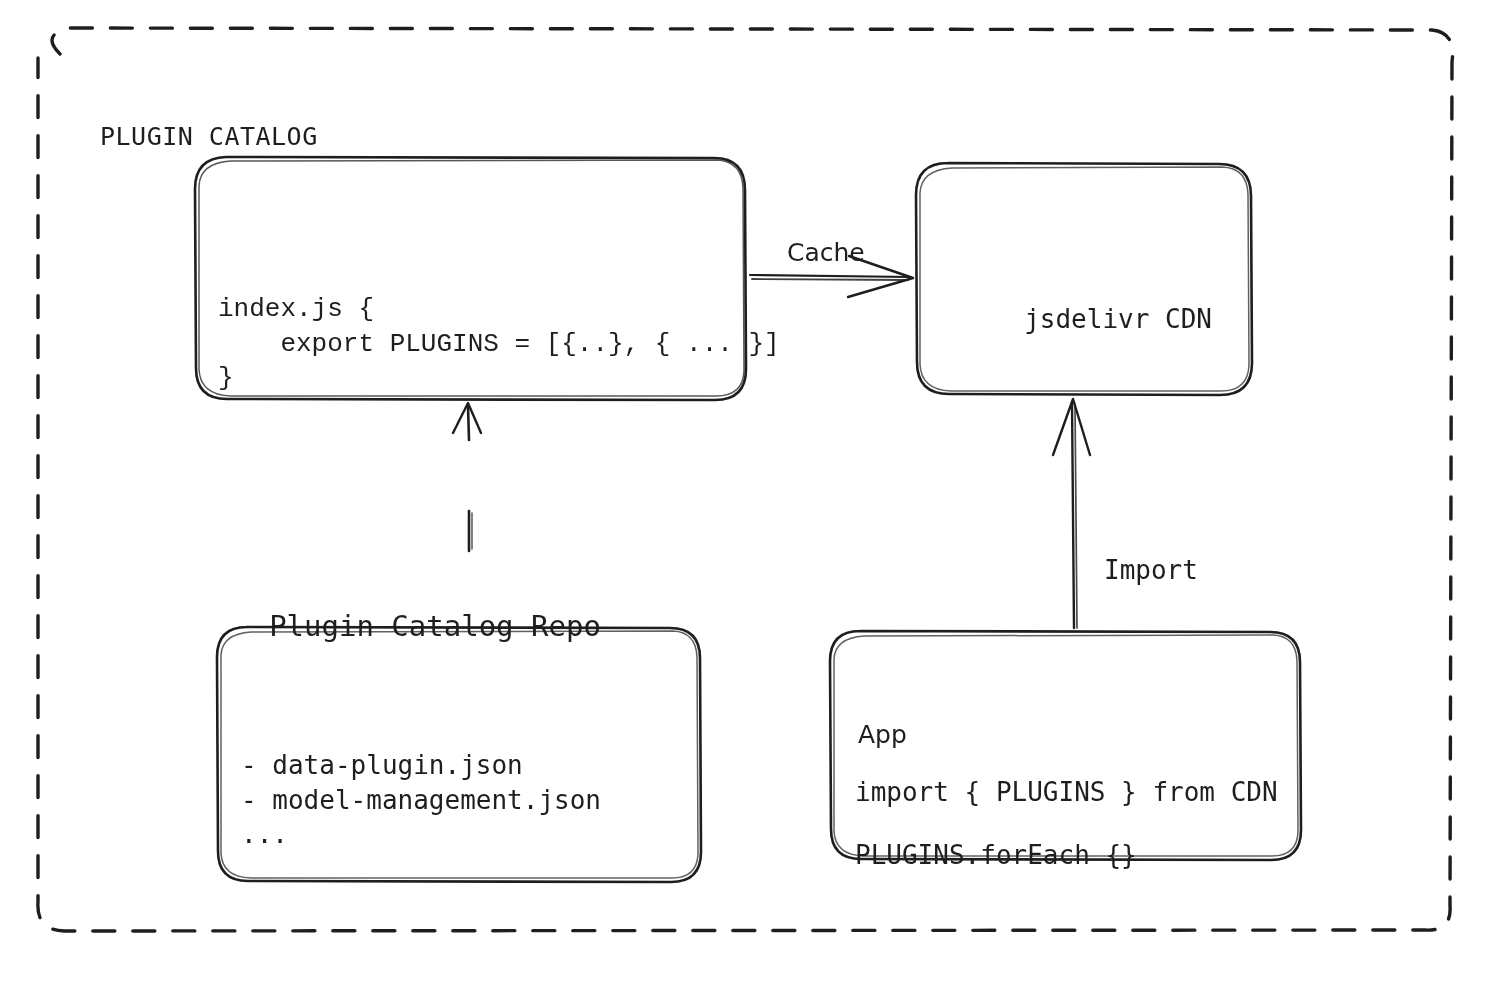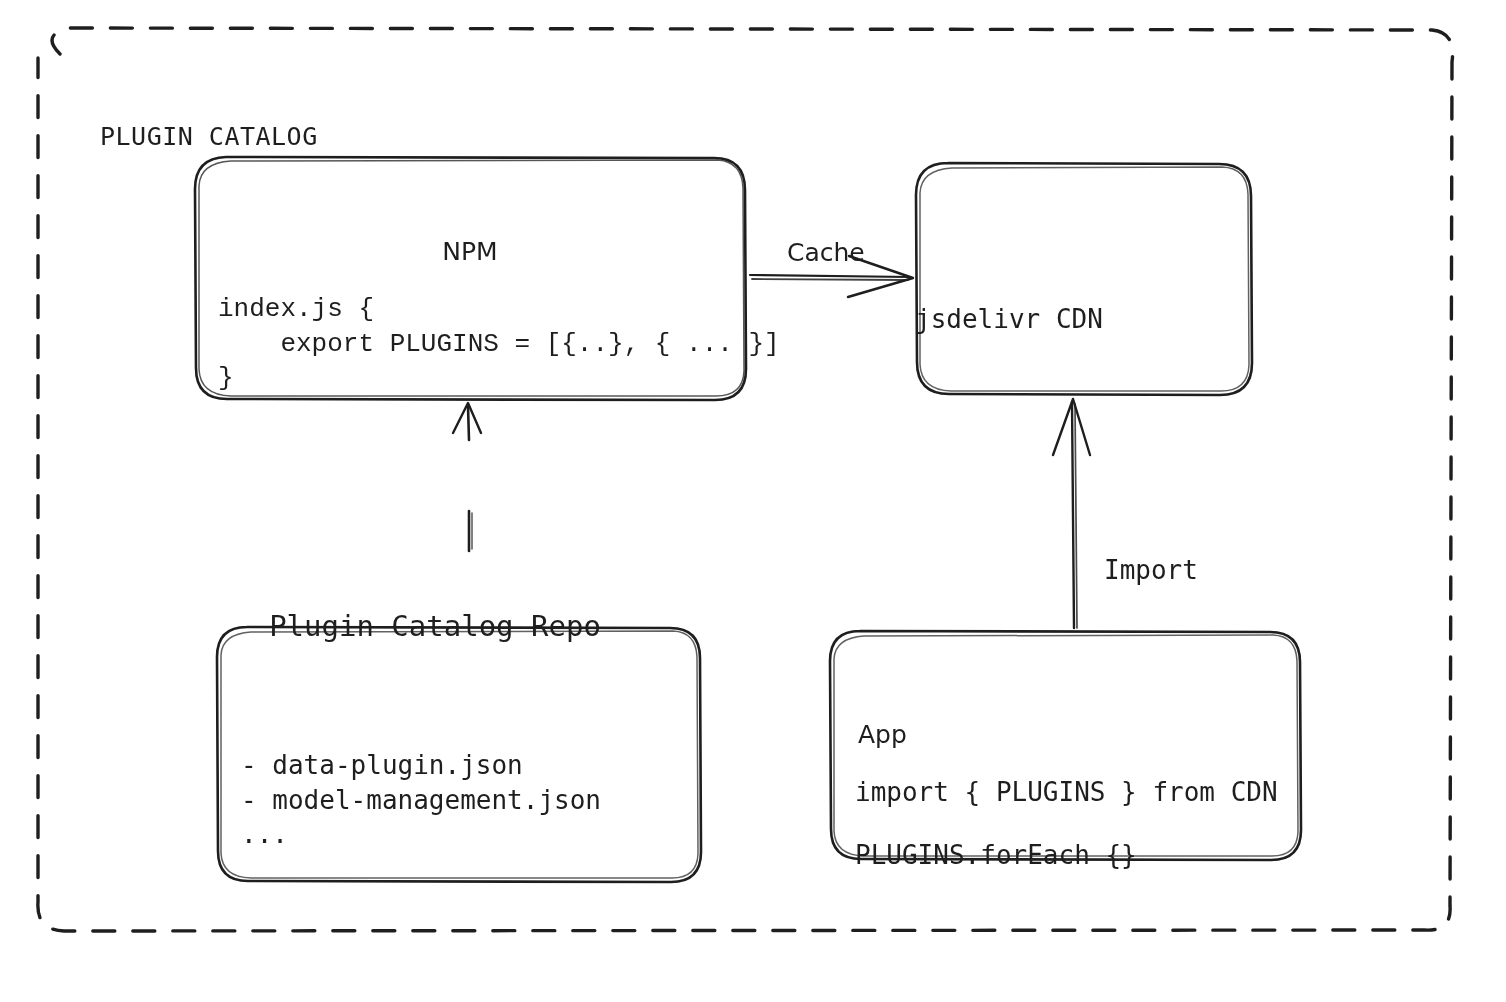--- a/index.html
+++ b/index.html
@@ -56,21 +56,21 @@
     font-size: 26px;
     line-height: 1.33;
     font-family: Liberation Mono, monospace;
   }
 
   
   #cdn-title {
     left: 915px;
     top: 262px;
     width: 297px;
-    text-align: left;
+    text-align: right;
     font-size: 26px;
   }
 
   
   #webpack-label {
     left: 290px;
     top: 447px;
     width: 360px;
     text-align: center;
     font-size: 25px;
@@ -157,21 +157,20 @@
 
       <path d="M 1074 628 L 1072 402" stroke-width="2.4"></path>
       <path d="M 1077 628 L 1075 404" stroke-width="1.7" opacity="0.8"></path>
       <path d="M 1053 455 L 1073 399 L 1090 455" stroke-width="2.4" fill="none"></path>
 
     </g>
   </svg>
 
   <div class="txt mono" id="container-title">PLUGIN CATALOG</div>
 
-  <div class="txt sans" id="npm-title">NPM</div>
 
   <div class="txt mono" id="npm-code">index.js {
     export PLUGINS = [{..}, { ... }]
 }</div>
 
   <div class="txt mono" id="cdn-title">jsdelivr CDN</div>
 
   <div class="txt sans" id="cache-label">Cache</div>
 
 

